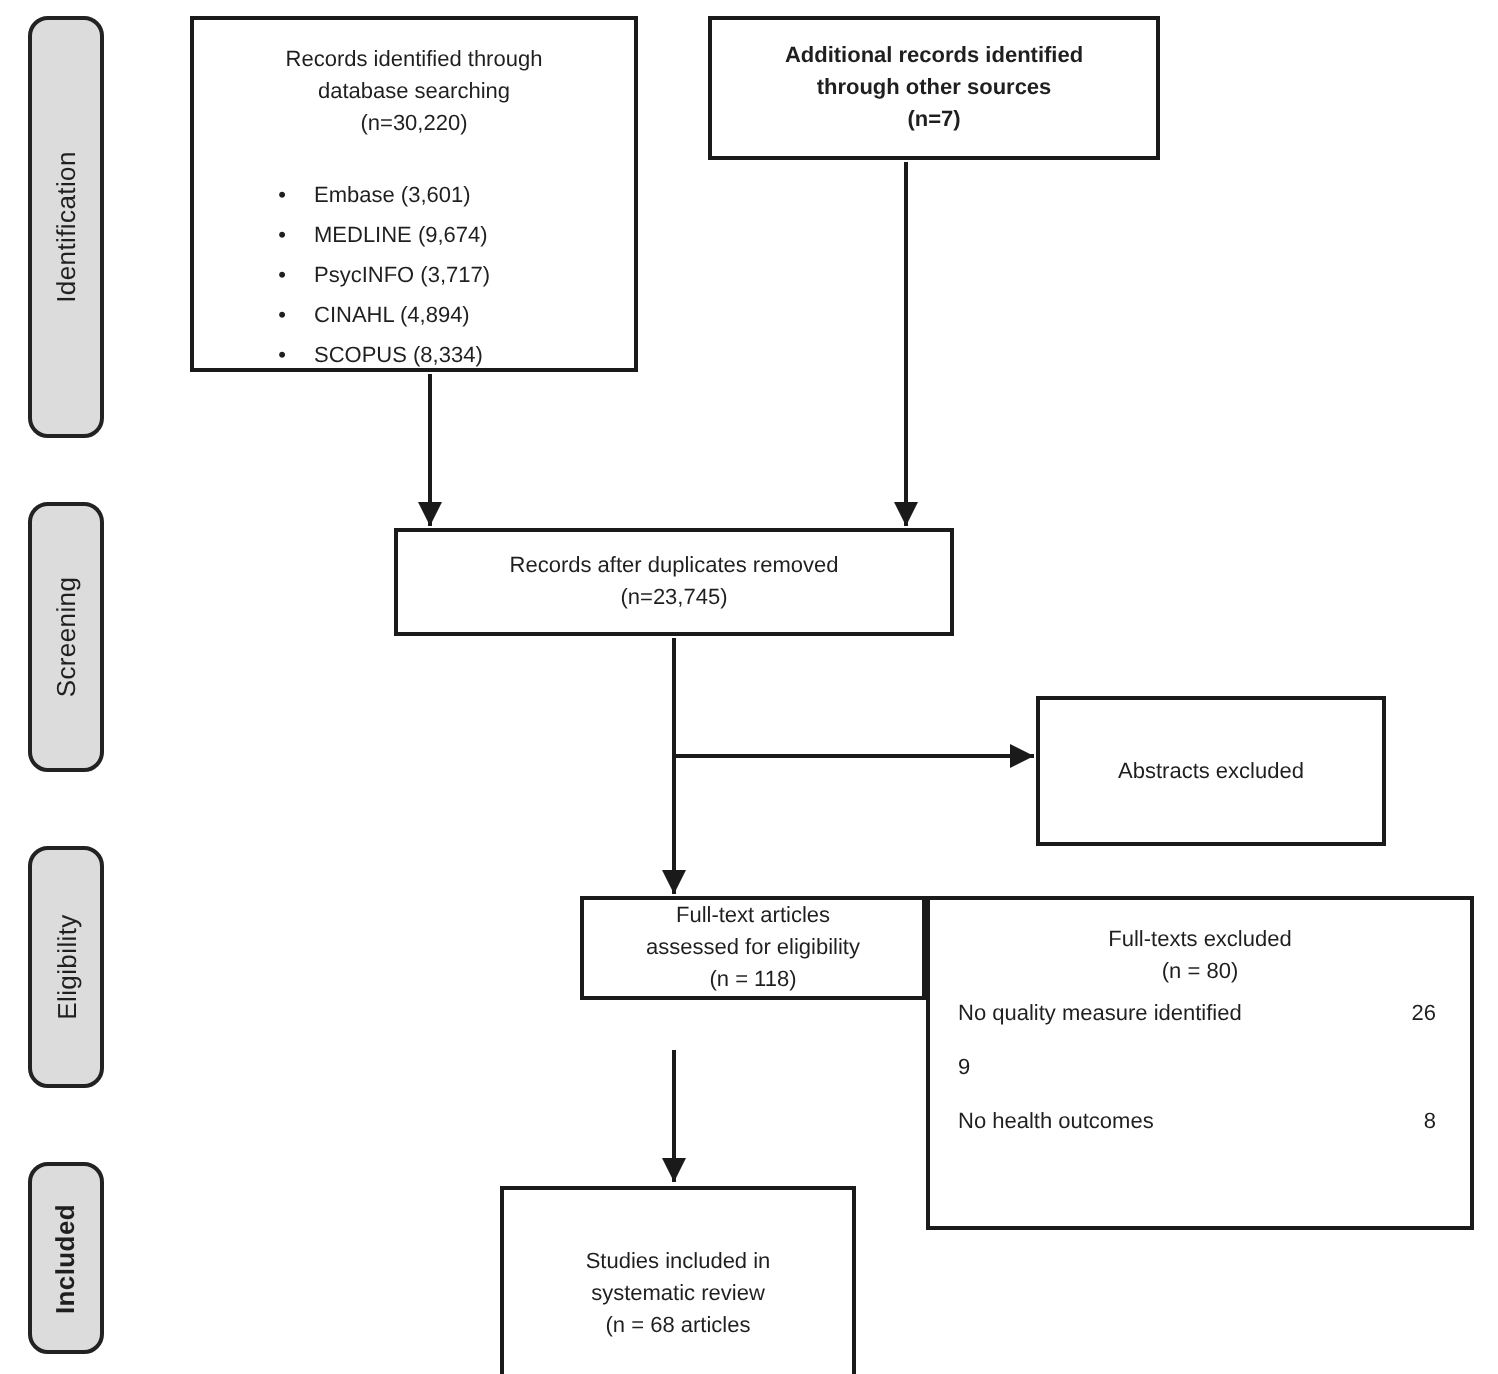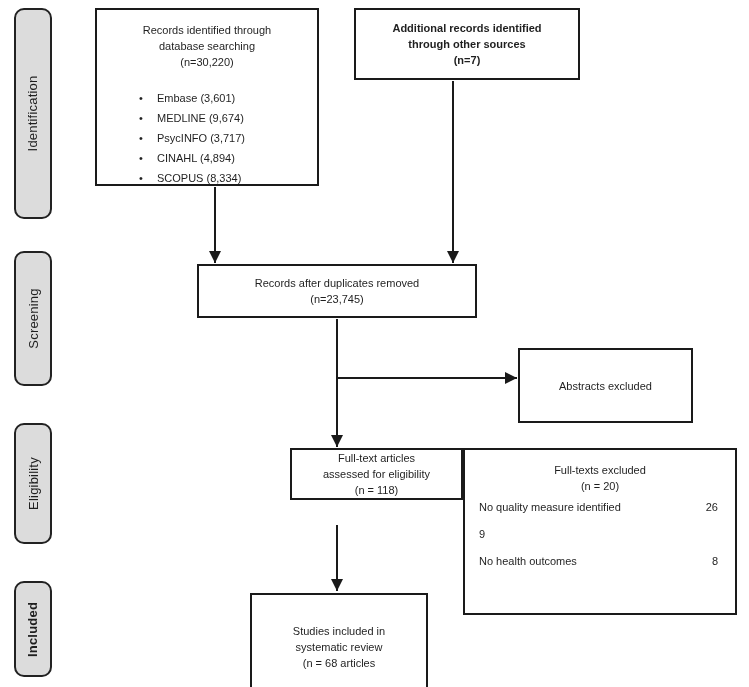--- a/index.html
+++ b/index.html
@@ -173,21 +173,21 @@
   </div>
 
   <div class="fbox center-v" id="box-fulltext-assessed">
     <span class="line">Full-text articles</span>
     <span class="line">assessed for eligibility</span>
     <span class="line">(n = 118)</span>
   </div>
 
   <div class="fbox" id="box-fulltexts-excluded">
     <span class="line">Full-texts excluded</span>
-    <span class="line">(n = 20)</span>
+    <span class="line">(n = 80)</span>
     <div class="reason-list">
       <div class="reason-row">
         <span>No quality measure identified</span>
         <span>26</span>
       </div>
       <div class="reason-row">
         <span>9</span>
       </div>
       <div class="reason-row">
         <span>No health outcomes</span>

